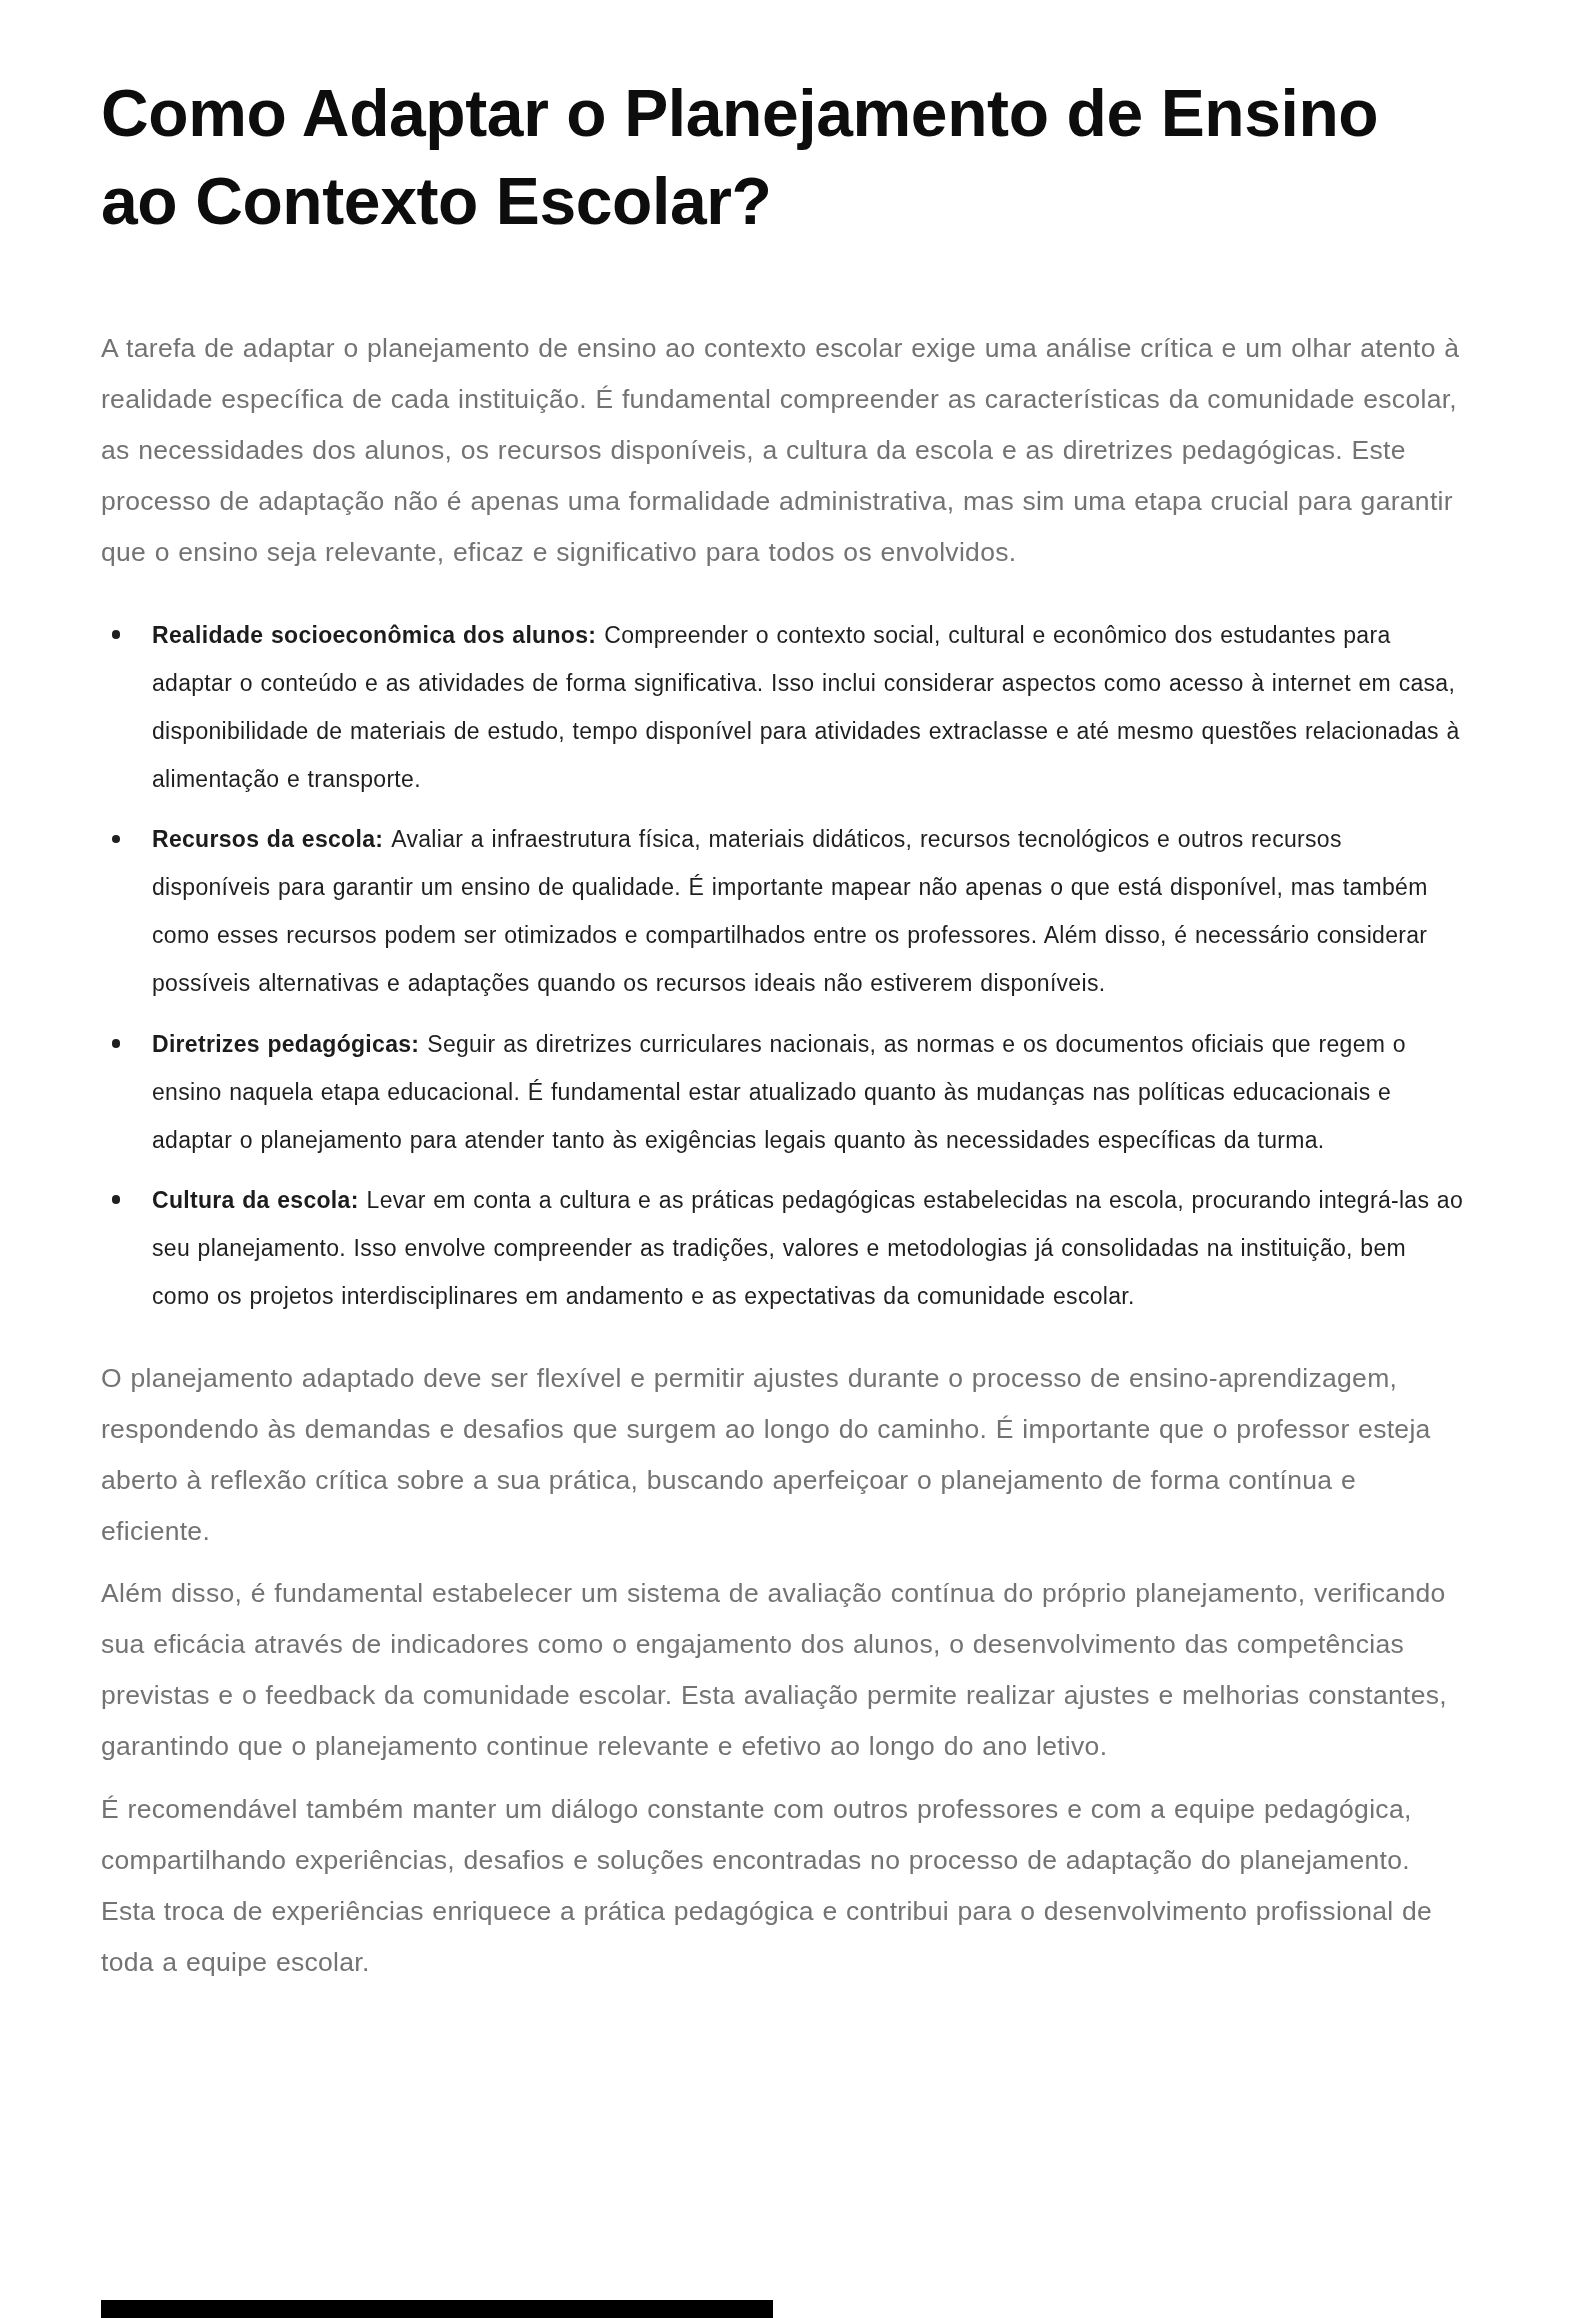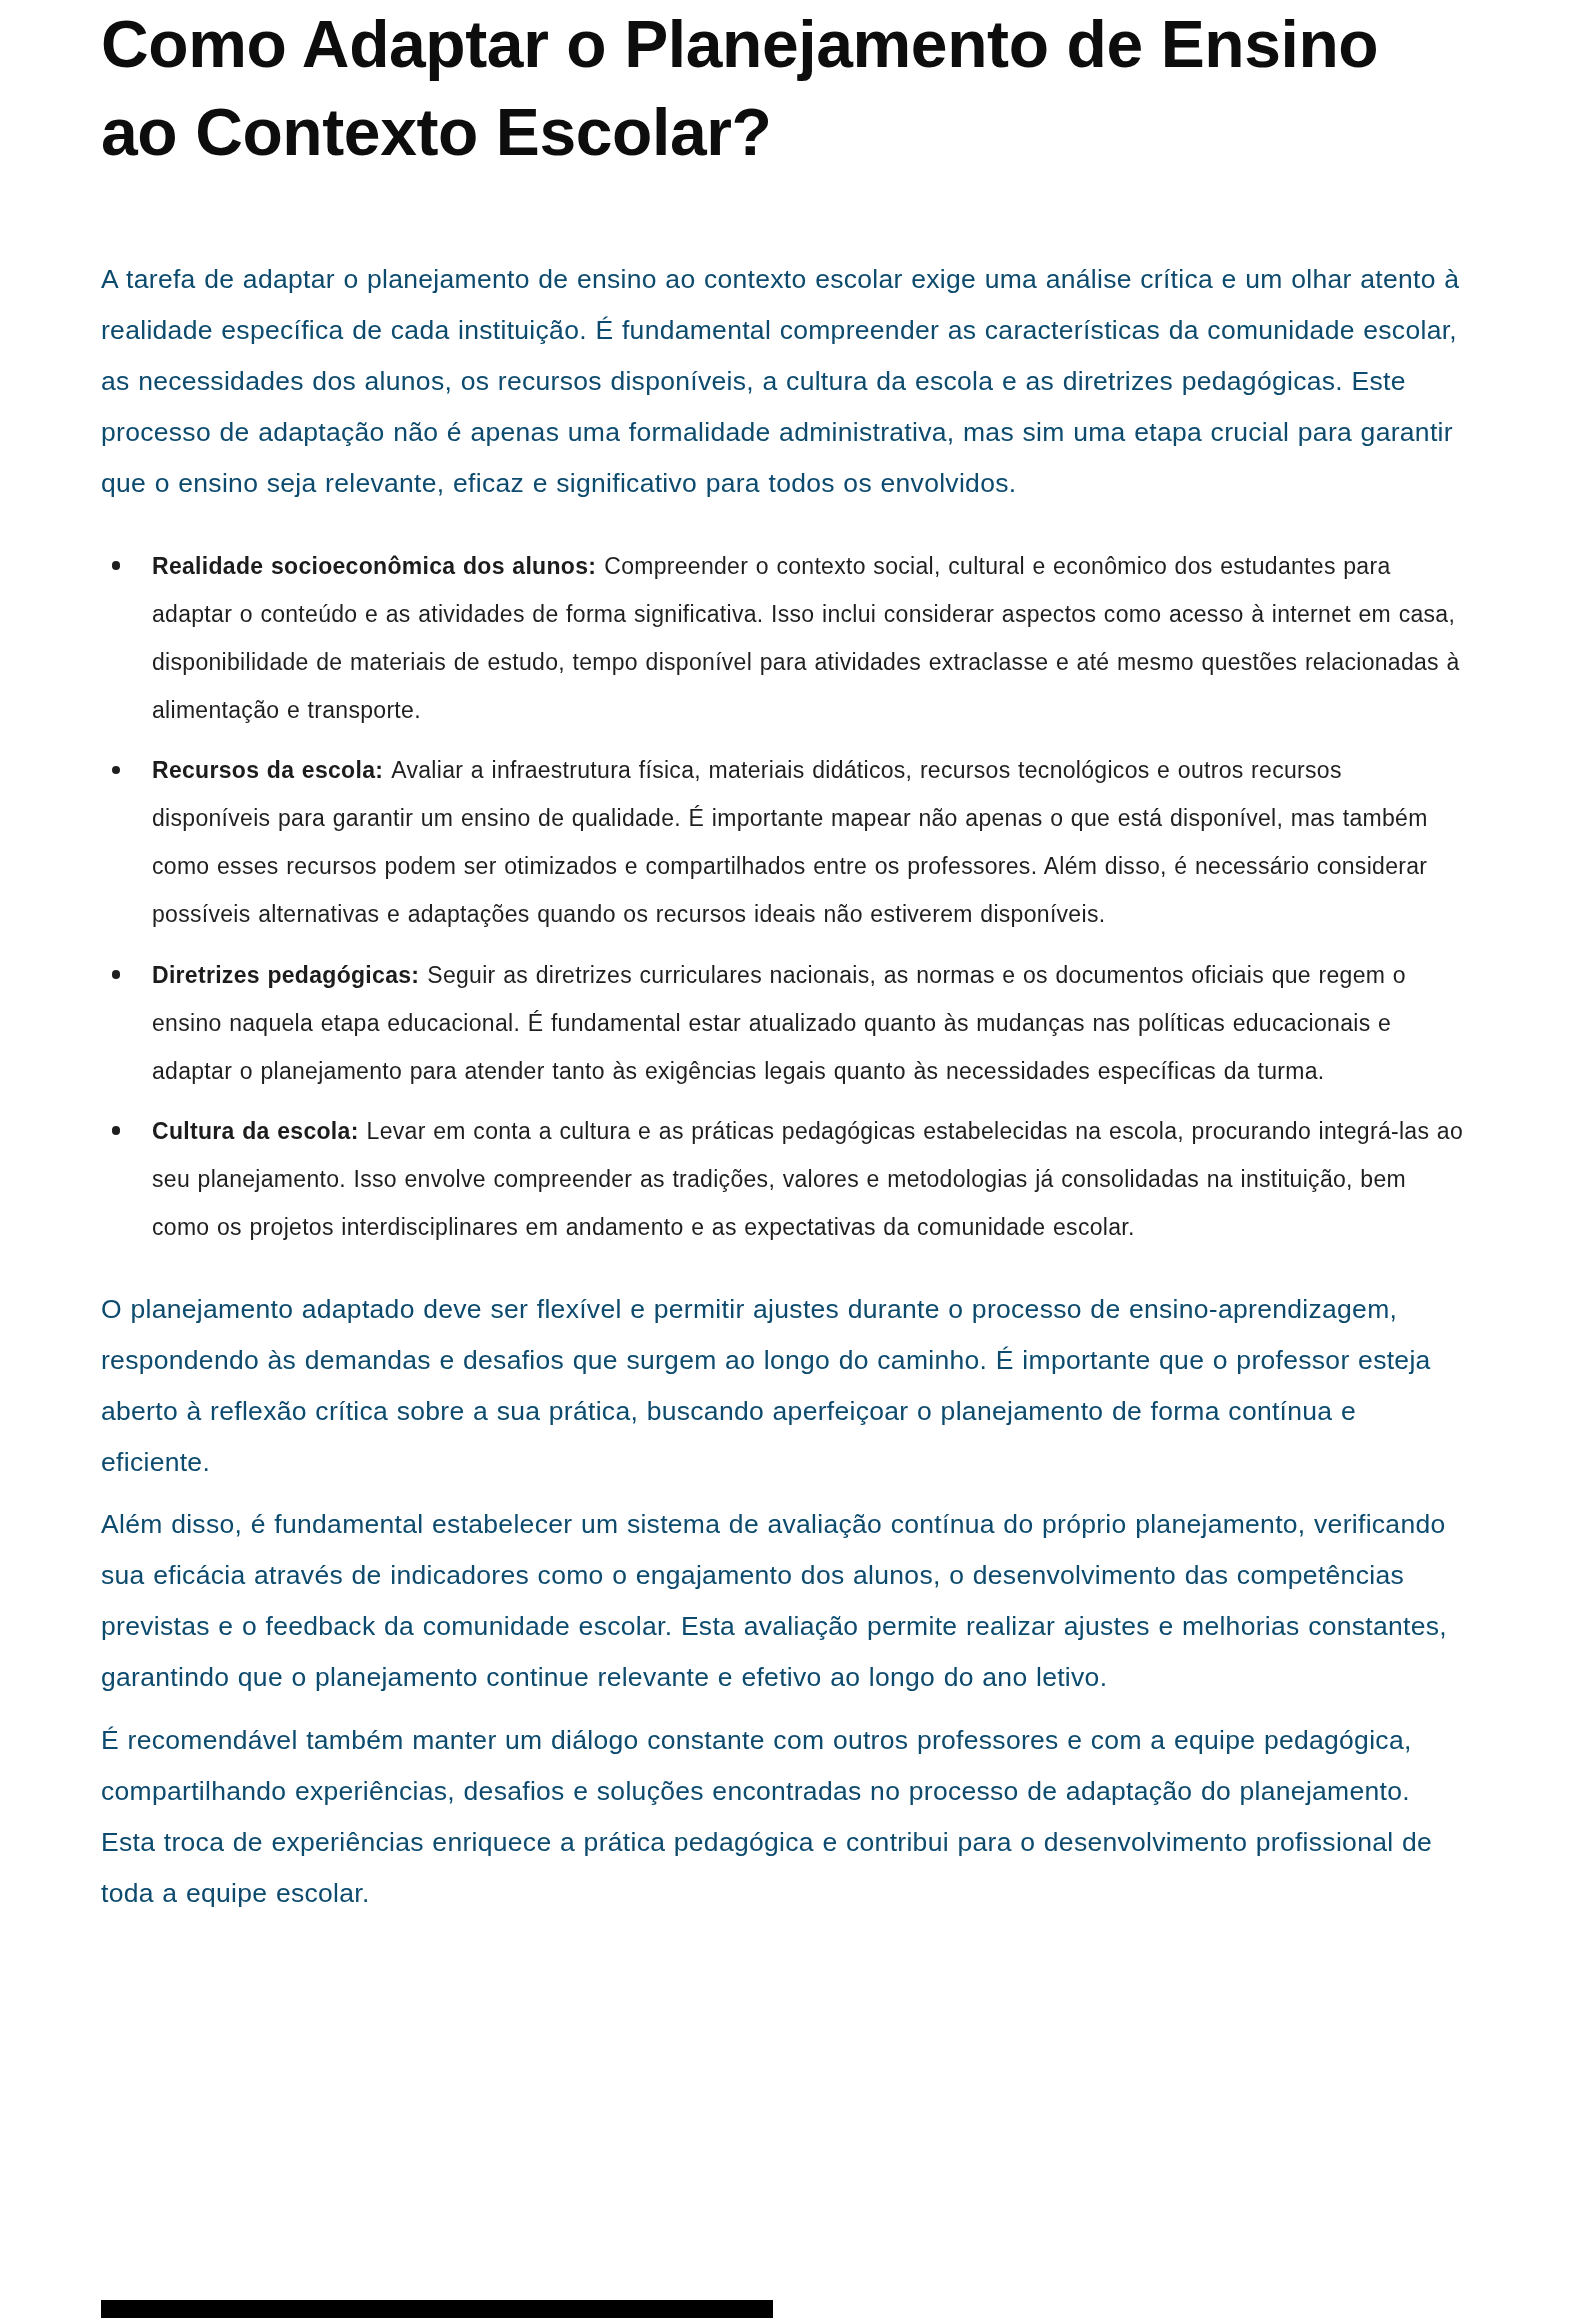--- a/index.html
+++ b/index.html
@@ -14,37 +14,38 @@
     background: #ffffff;
     overflow: hidden;
     font-family: "Liberation Sans", sans-serif;
     color: #1f1f1f;
   }
   .content {
     position: absolute;
     left: 101px;
     top: 0;
     width: 1363px;
+    padding-top: 69px;
   }
   h1.doc-title {
     margin: 0 0 78px 0;
     font-size: 66px;
     line-height: 88px;
     font-weight: 700;
     letter-spacing: -0.4px;
     color: #0d0d0d;
     max-width: 1411px;
   }
   p.body-par {
     margin: 11.5px 0;
     font-size: 26.5px;
     line-height: 51px;
     letter-spacing: 0.3px;
     word-spacing: 0.9px;
-    color: #0c4a6e;
+    color: #737373;
   }
   ul.considerations {
     margin: 33px 0;
     padding: 0;
     list-style: none;
   }
   ul.considerations li {
     position: relative;
     padding-left: 51px;
     margin: 12.3px 0;

